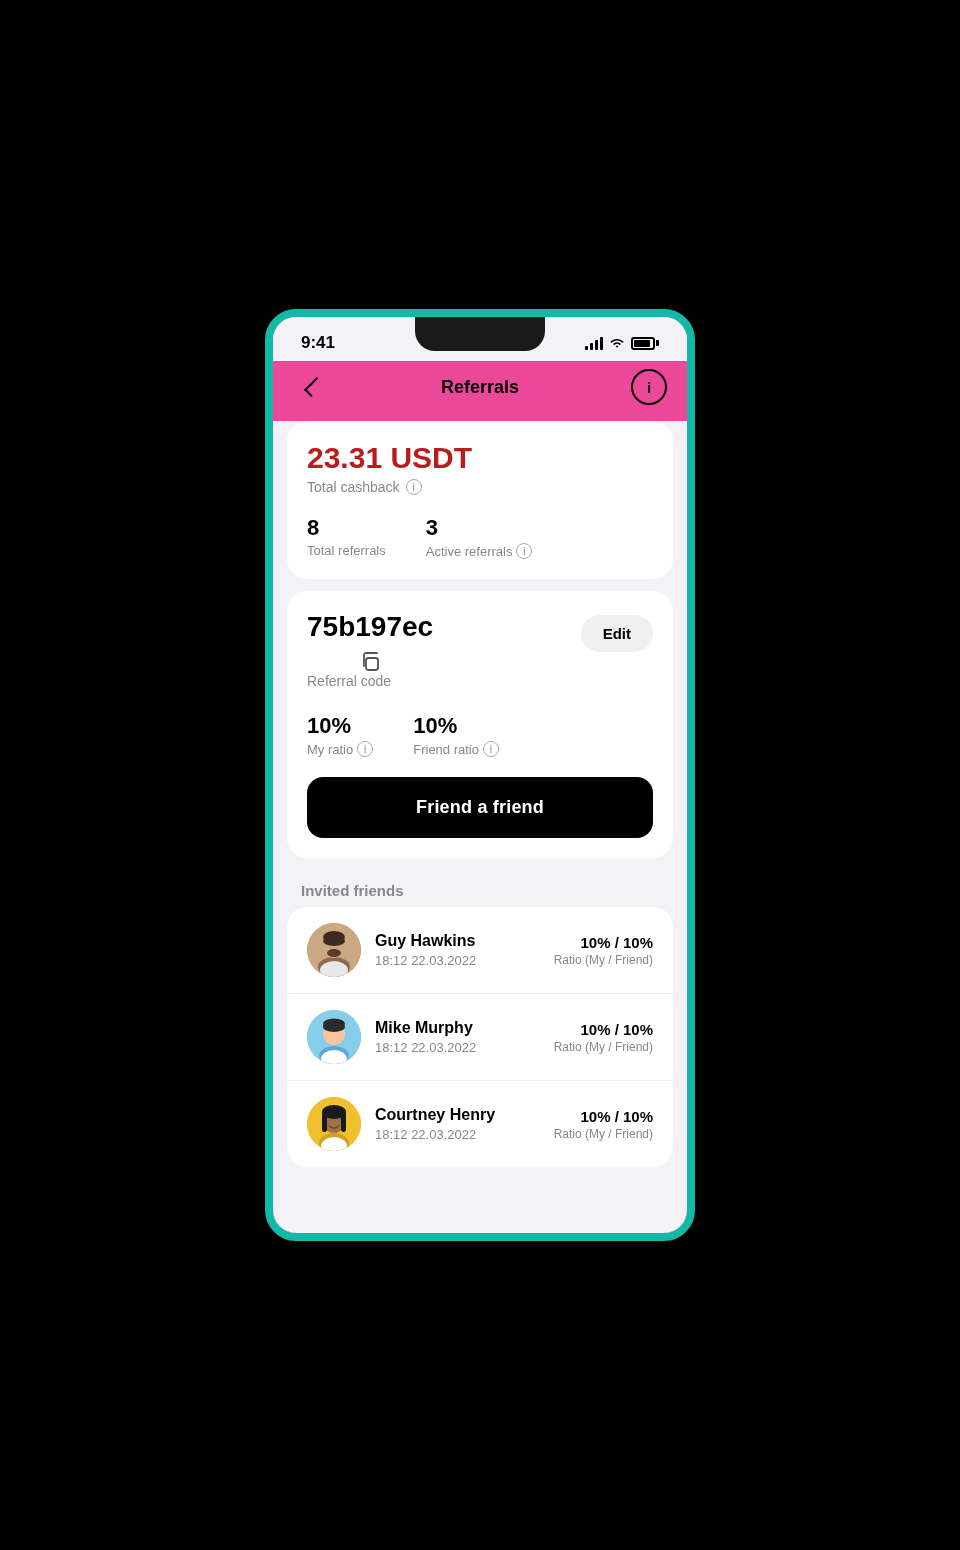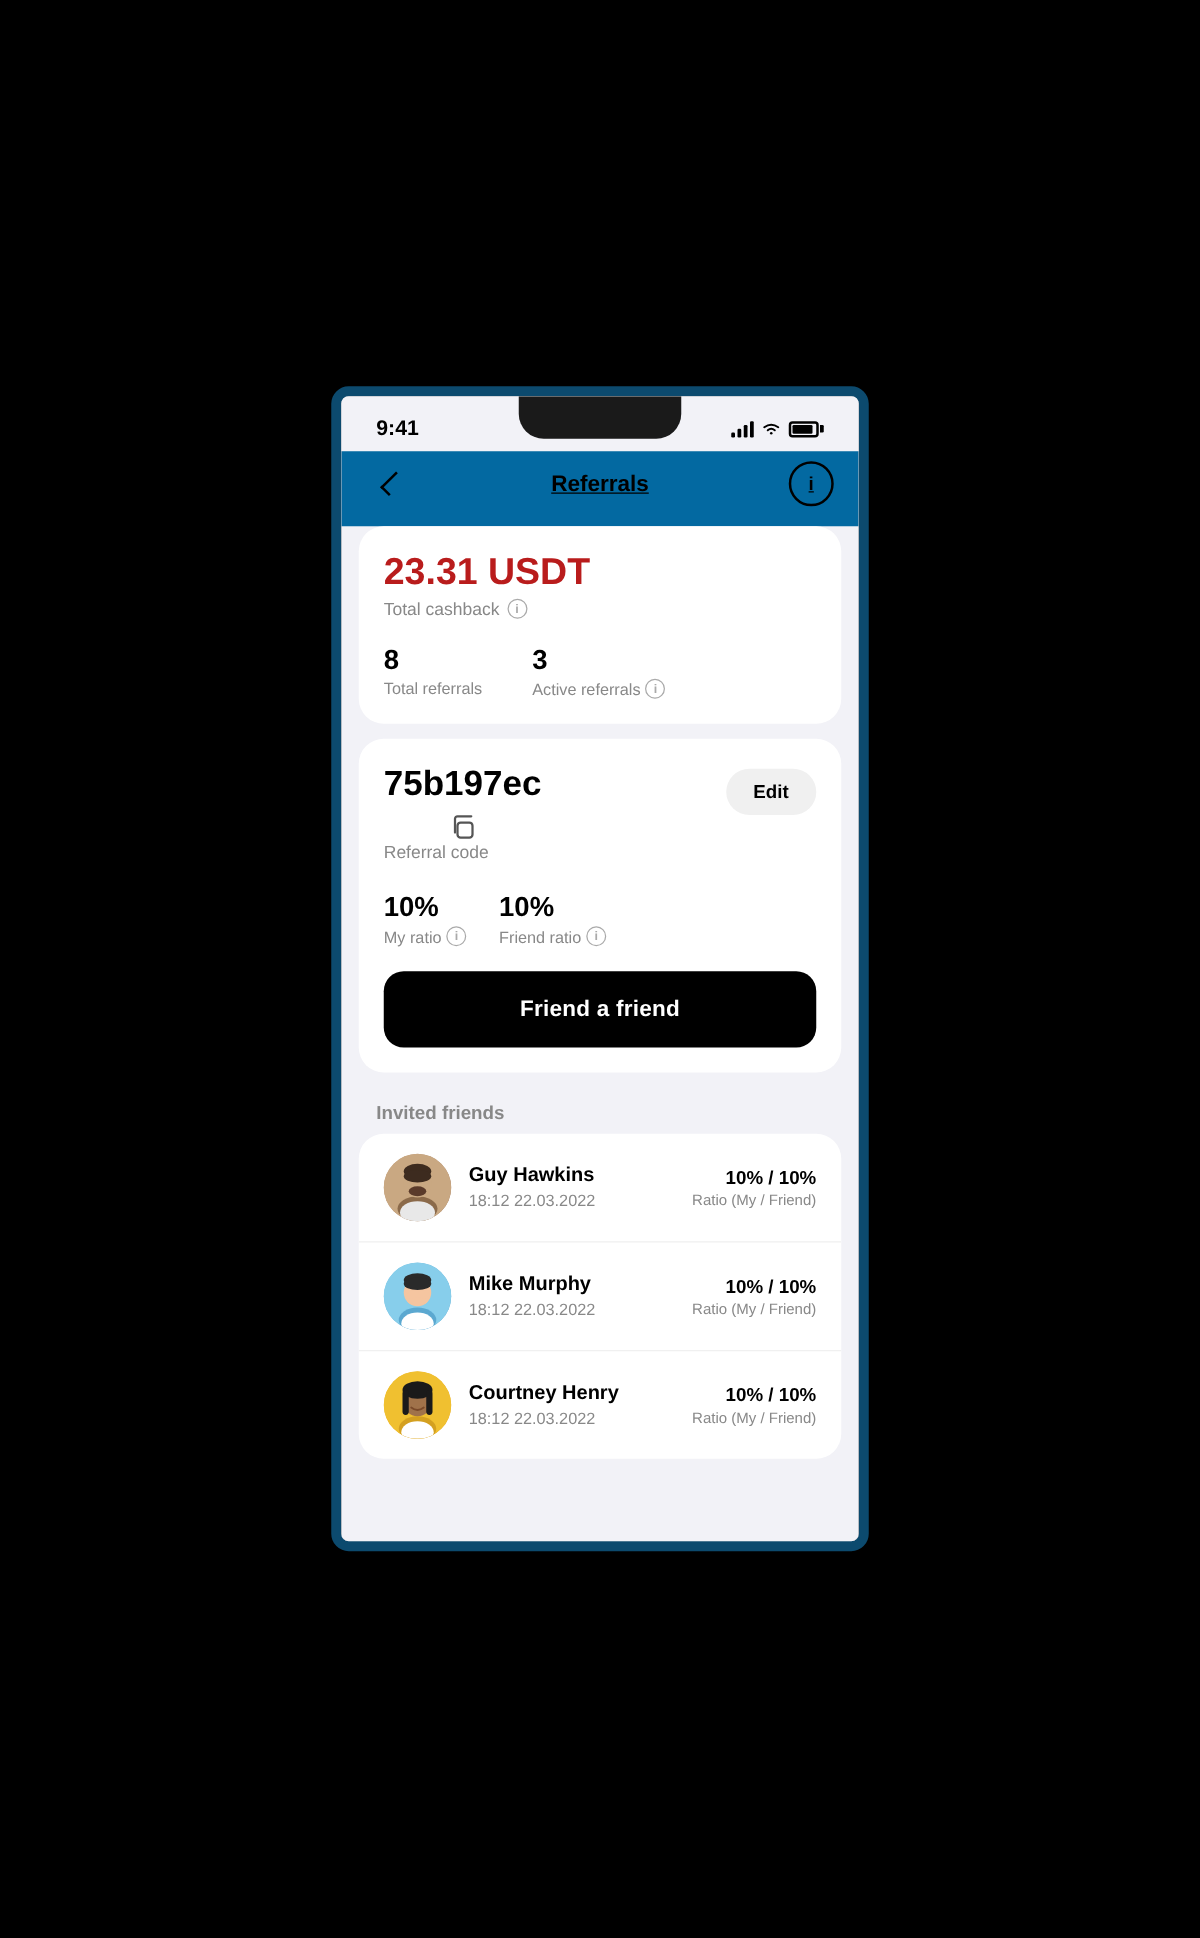--- a/index.html
+++ b/index.html
@@ -8,22 +8,22 @@
       display: flex;
       justify-content: center;
       align-items: center;
       min-height: 100vh;
       font-family: -apple-system, BlinkMacSystemFont, 'SF Pro Display', 'Helvetica Neue', sans-serif;
     }
     .phone-frame {
       width: 430px;
       height: 932px;
       background: #f2f2f7;
-      border-radius: 14px;
-      border: 8px solid #0c4a6e;
+      border-radius: 31px;
+      border: 8px solid #14b8a6;
       position: relative;
       overflow: hidden;
       box-shadow: inset 0 0 0 2px #333, 0 0 60px rgba(0,0,0,0.8);
     }
     .phone-inner {
       width: 100%;
       height: 100%;
       overflow-y: auto;
       overflow-x: hidden;
       background: #f2f2f7;
@@ -91,22 +91,21 @@
       border-radius: 0 1px 1px 0;
       margin-left: 1px;
     }
 
     
     .header {
       display: flex;
       justify-content: space-between;
       align-items: center;
       padding: 8px 20px 16px 20px;
-      background: #0369a1;
-      text-decoration: underline;
+      background: #ec4899;
     }
     .back-btn {
       width: 36px;
       height: 36px;
       display: flex;
       align-items: center;
       justify-content: center;
       cursor: pointer;
     }
     .back-chevron {
@@ -226,21 +225,21 @@
       color: #000;
       margin-top: 4px;
     }
     .code-label {
       font-size: 14px;
       color: #888;
       margin-bottom: 20px;
     }
     .ratio-row {
       display: flex;
-      gap: 26px;
+      gap: 40px;
       margin-bottom: 20px;
     }
     .ratio-value {
       font-size: 22px;
       font-weight: 800;
       color: #000;
       margin-bottom: 2px;
     }
     .ratio-label {
       font-size: 13px;

